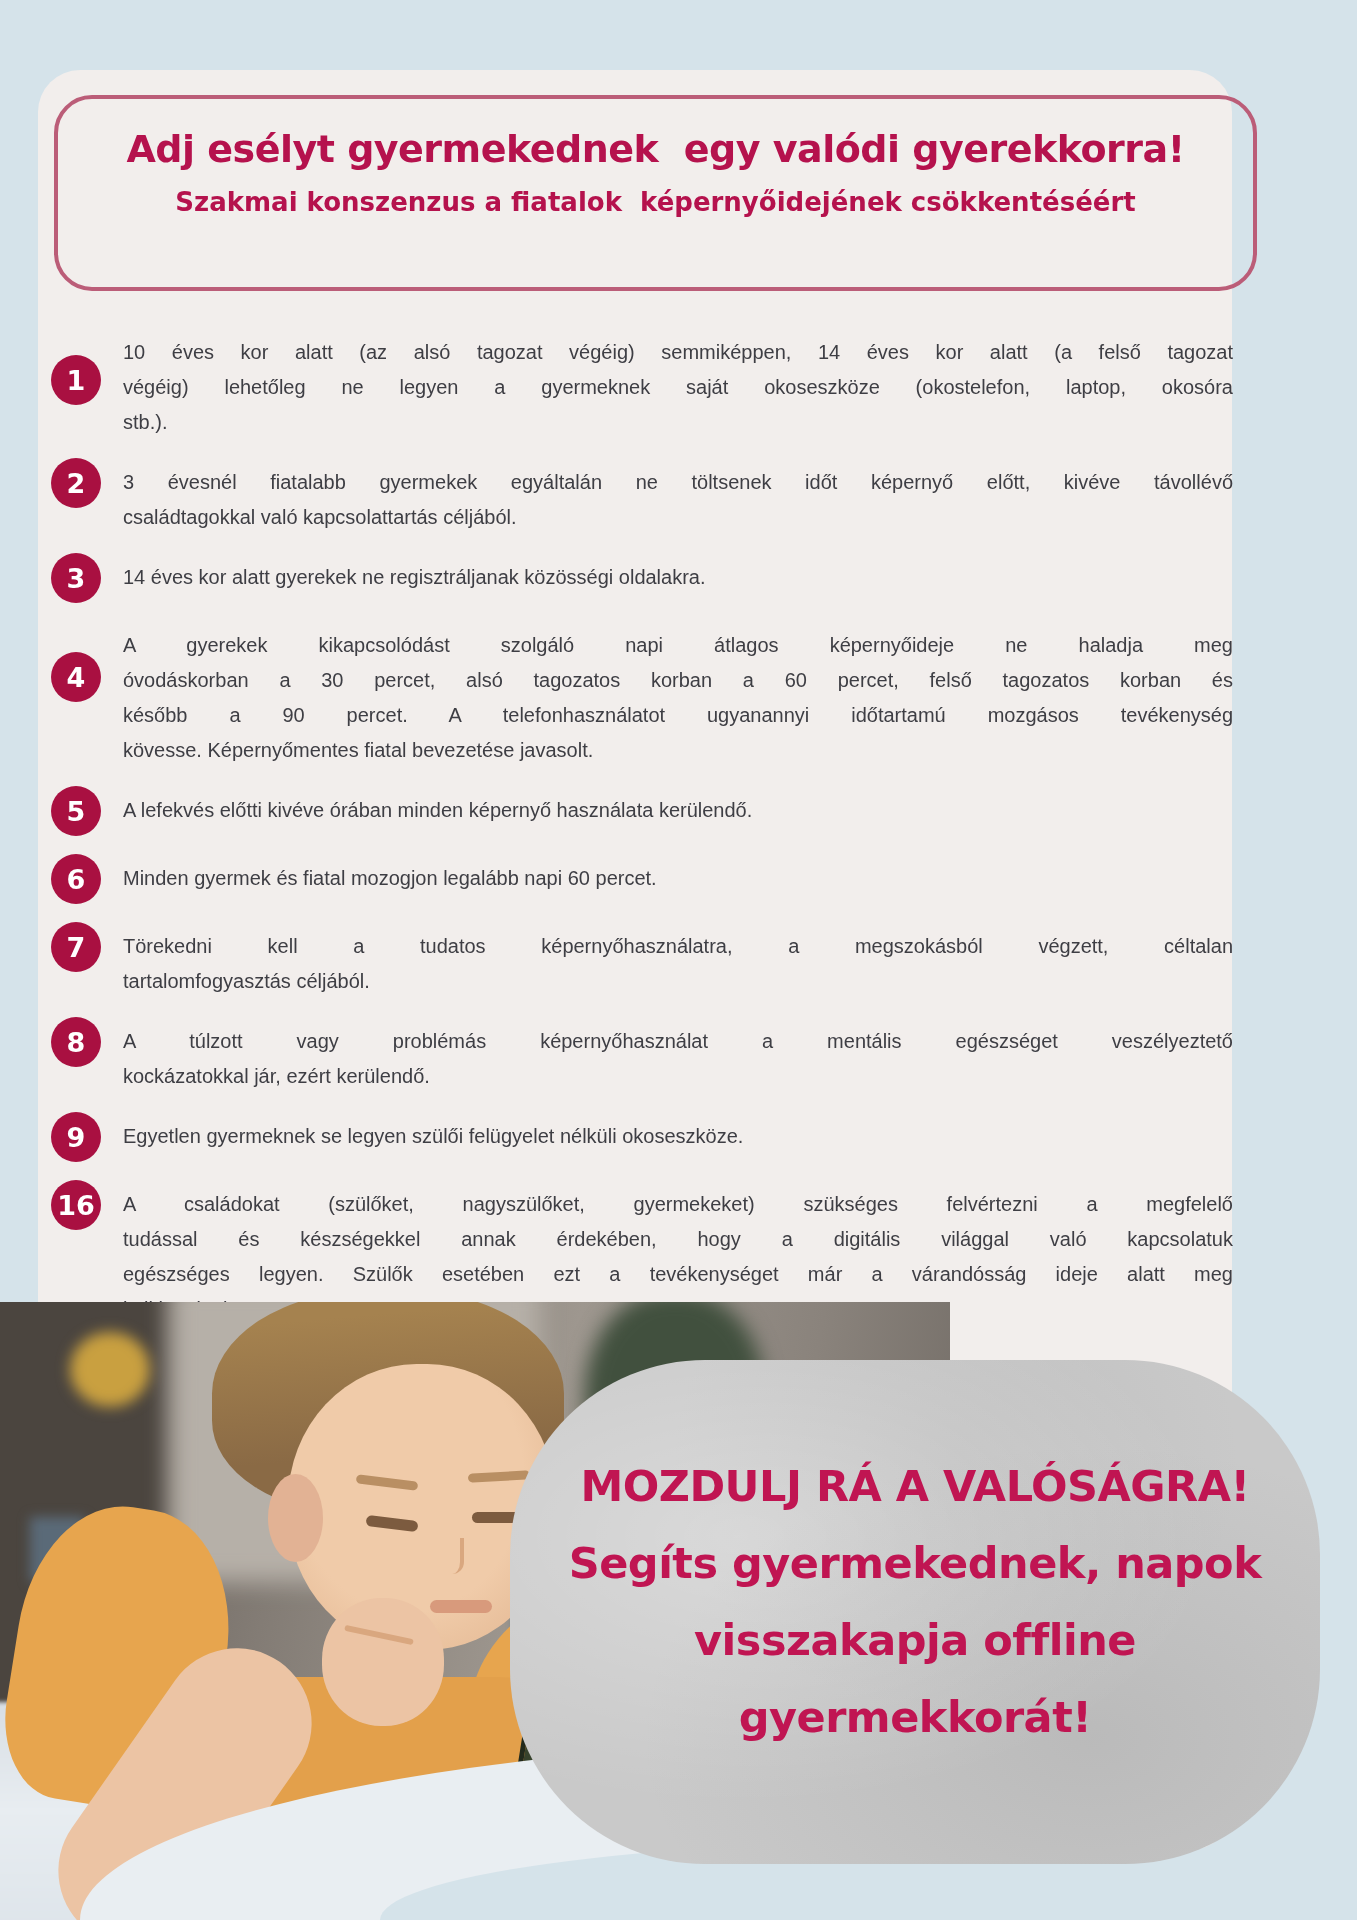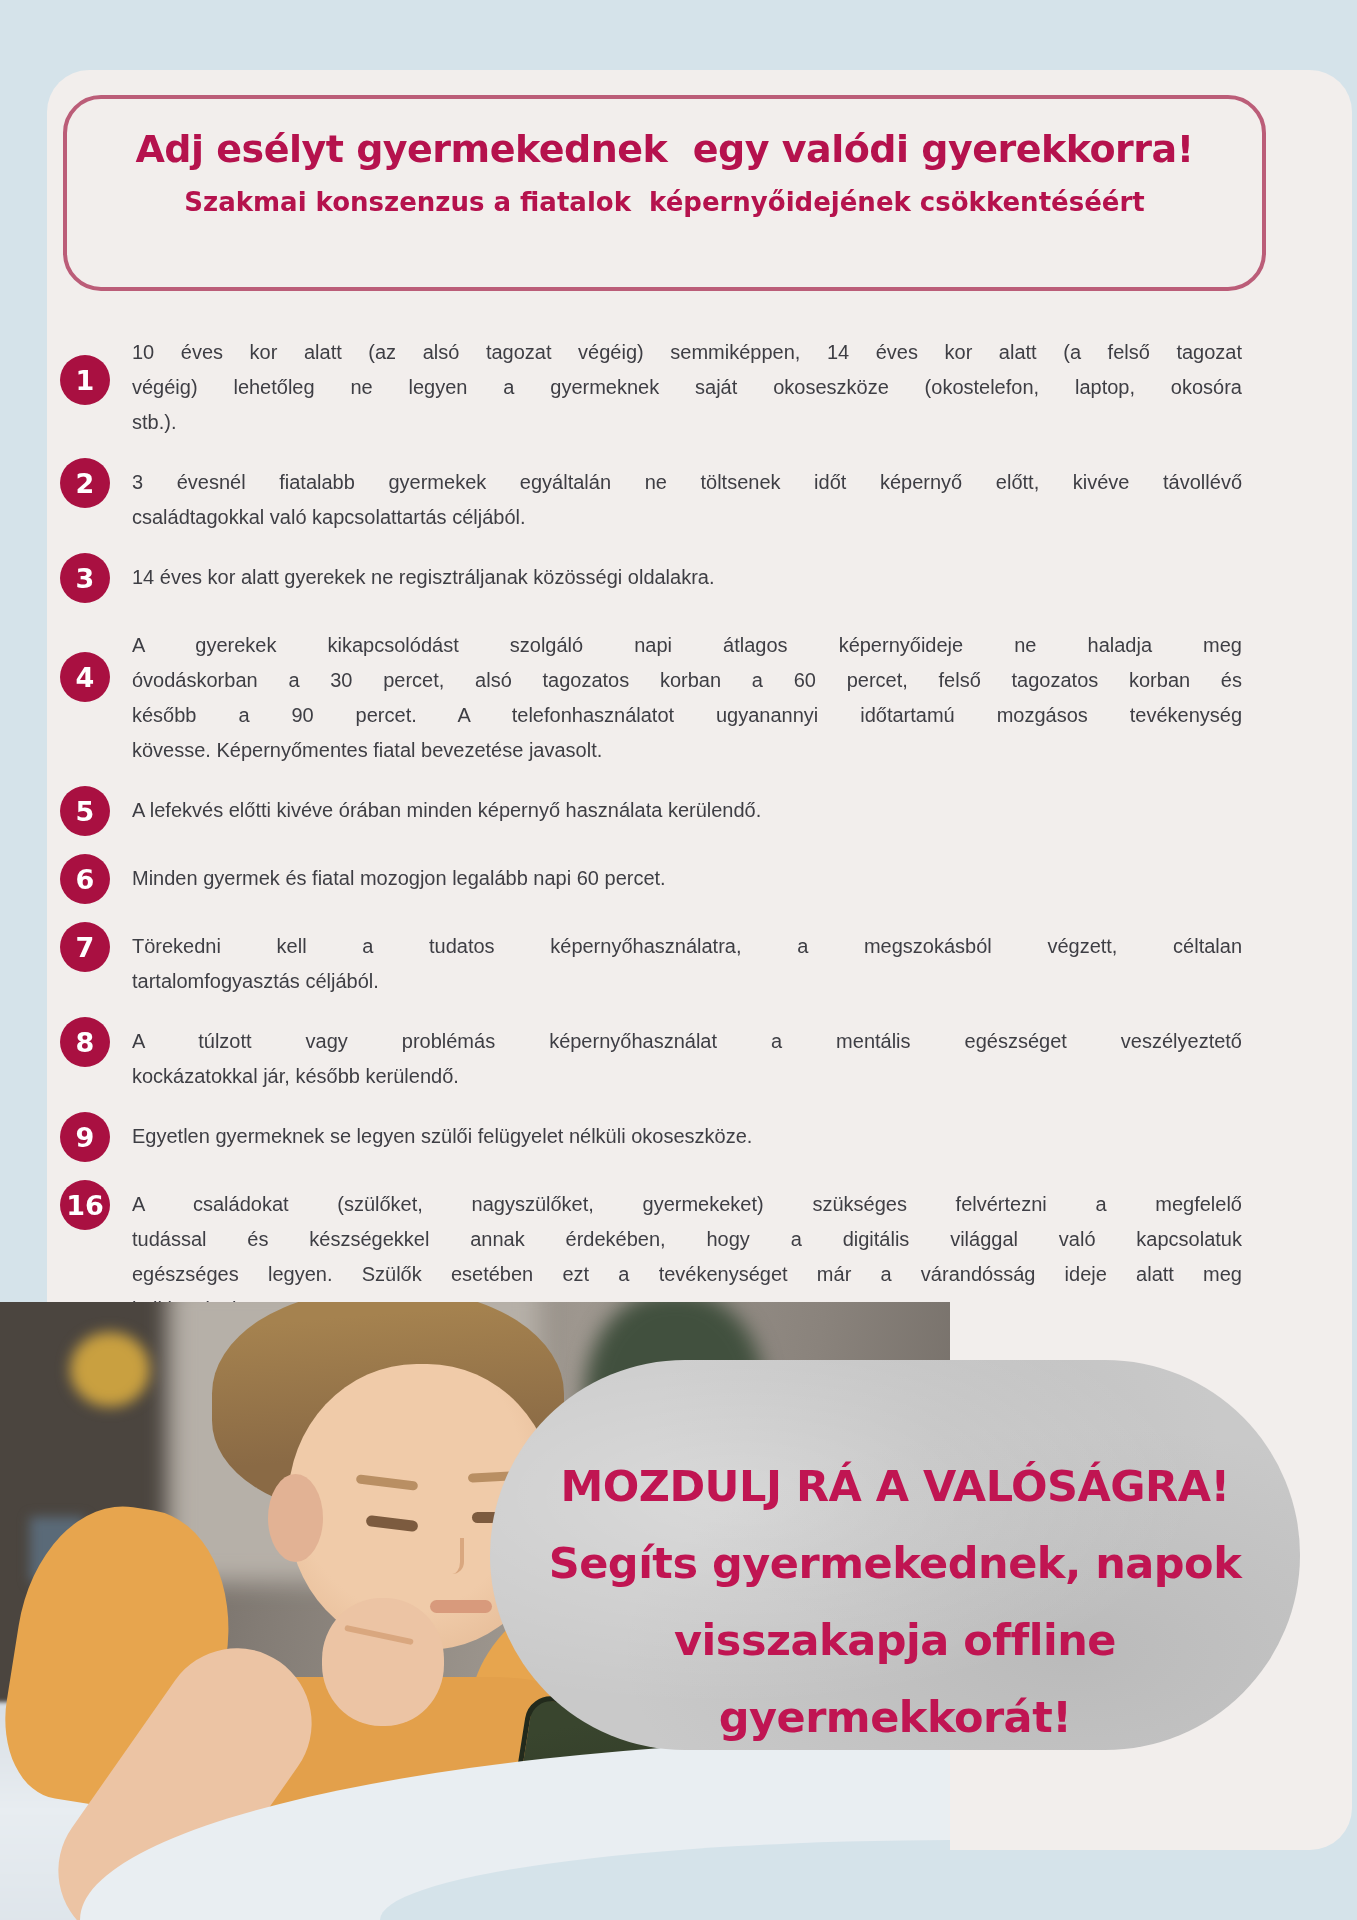--- a/index.html
+++ b/index.html
@@ -7,21 +7,21 @@
     --page-bg:#d5e3ea; --card-bg:#f2eeec; --accent:#b5124d; --badge:#a91041;
     --box-border:#bb5d78; --body-text:#3e3e44; --blob-grey:#c9c9c9; --slogan:#c01552;
   }
   *{margin:0;padding:0;box-sizing:border-box;}
   html,body{width:1357px;height:1920px;}
   body{font-family:"Liberation Sans",sans-serif;background:var(--page-bg);position:relative;overflow:hidden;}
 
   .page{position:absolute;inset:0;background:var(--page-bg);}
 
   
-  .card{position:absolute;left:47px;top:70px;width:1305px;height:1780px;
+  .card{position:absolute;left:38px;top:70px;width:1194px;height:1780px;
         background:var(--card-bg);border-radius:42px;}
 
   
   .title-box{position:absolute;left:16px;top:25px;width:1203px;height:196px;
              border:4px solid var(--box-border);border-radius:38px;text-align:center;}
   .title-box h1{margin-top:28px;font-family:"DejaVu Sans",sans-serif;font-weight:700;
                 font-size:38px;letter-spacing:-0.5px;color:var(--accent);white-space:pre-wrap;}
   .title-box h2{margin-top:16px;font-family:"DejaVu Sans",sans-serif;font-weight:700;
                 font-size:26px;color:var(--accent);white-space:pre-wrap;}
 
@@ -78,21 +78,21 @@
   .finger{width:78px;height:26px;border-radius:14px;background:#eec6a5;}
   .finger.f1{left:580px;top:470px;transform:rotate(14deg);}
   .finger.f2{left:572px;top:506px;transform:rotate(10deg);}
   .finger.f3{left:575px;top:542px;transform:rotate(8deg);}
   .finger.f4{left:586px;top:578px;transform:rotate(4deg);}
 
   .wave-light{left:80px;top:435px;width:880px;height:183px;border-top-left-radius:100% 100%;background:#e9eef2;}
   .wave-blue{left:380px;top:538px;width:580px;height:80px;border-top-left-radius:100% 100%;background:var(--page-bg);}
 
   
-  .blob{position:absolute;left:490px;top:1360px;width:810px;height:390px;border-radius:195px;
+  .blob{position:absolute;left:510px;top:1360px;width:810px;height:504px;border-radius:195px;
         background:
           radial-gradient(ellipse at 28% 35%, rgba(255,255,255,0.30), transparent 58%),
           radial-gradient(ellipse at 72% 75%, rgba(110,110,110,0.16), transparent 55%),
           radial-gradient(ellipse at 55% 20%, rgba(150,150,150,0.18), transparent 45%),
           var(--blob-grey);}
   .slogan{position:absolute;left:0;top:88px;width:100%;text-align:center;
           font-family:"DejaVu Sans",sans-serif;font-weight:700;font-size:43px;line-height:77px;
           color:var(--slogan);letter-spacing:-0.5px;}
 </style>
 </head>
@@ -161,21 +161,21 @@
     <div class="itext">
             <div class="tline">Törekedni kell a tudatos képernyőhasználatra, a megszokásból végzett, céltalan</div>
             <div class="tline last">tartalomfogyasztás céljából.</div>
           </div>
   </li>
 
   <li class="item">
     <span class="badge">8</span>
     <div class="itext">
             <div class="tline">A túlzott vagy problémás képernyőhasználat a mentális egészséget veszélyeztető</div>
-            <div class="tline last">kockázatokkal jár, később kerülendő.</div>
+            <div class="tline last">kockázatokkal jár, ezért kerülendő.</div>
           </div>
   </li>
 
   <li class="item">
     <span class="badge">9</span>
     <div class="itext">
             <div class="tline last">Egyetlen gyermeknek se legyen szülői felügyelet nélküli okoseszköze.</div>
           </div>
   </li>
 

